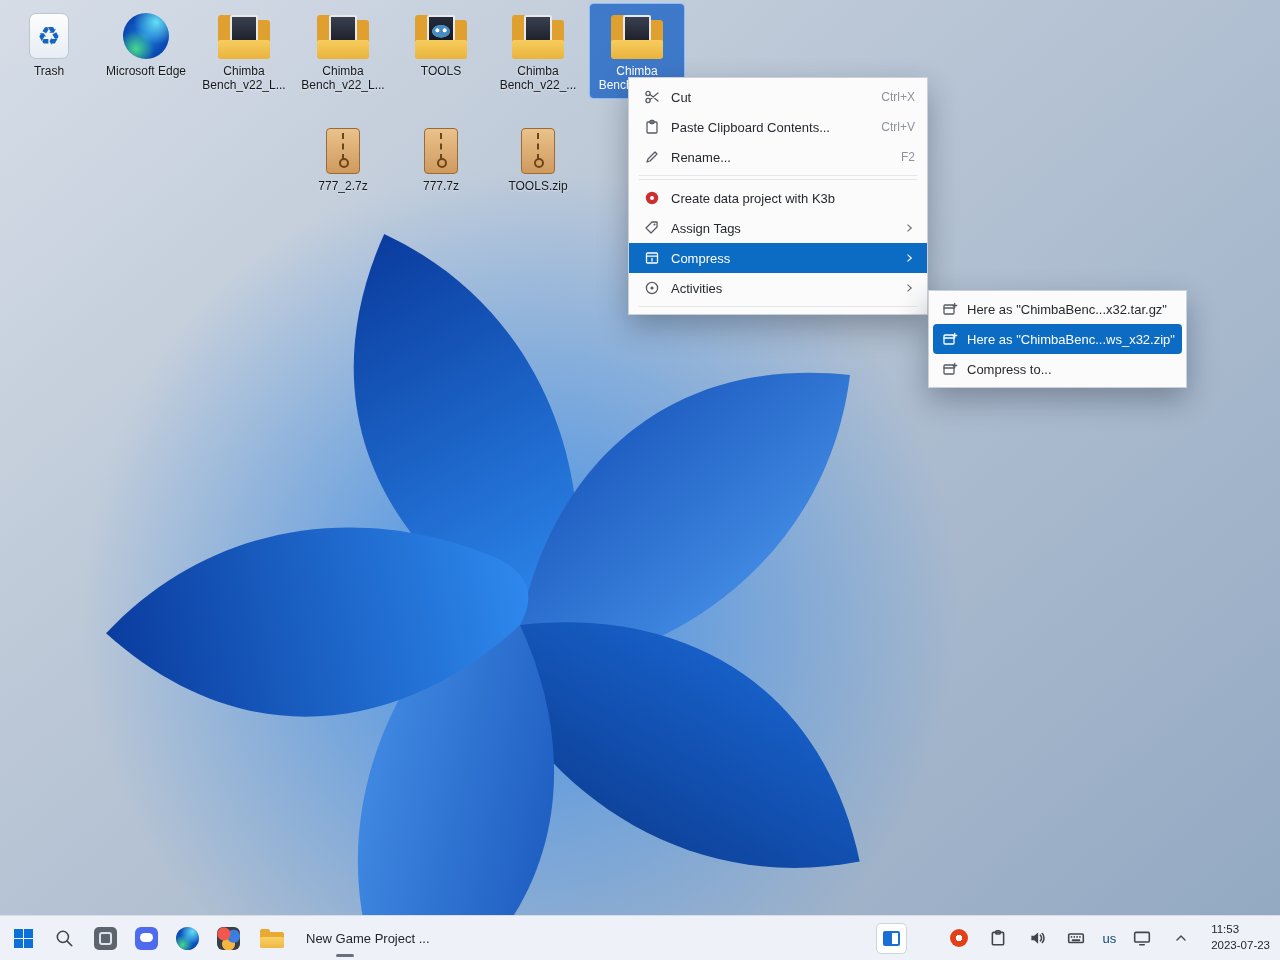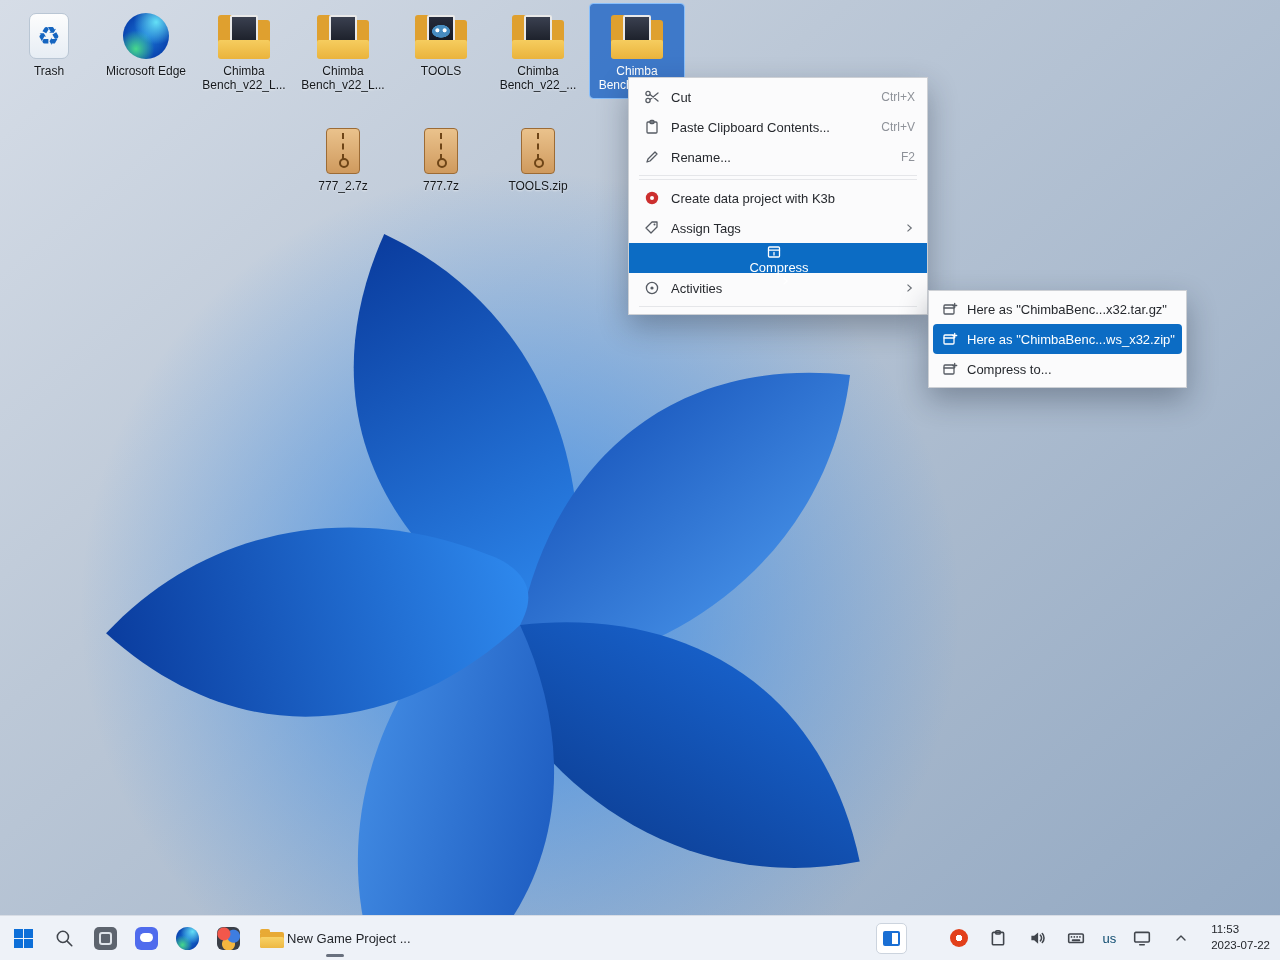--- a/index.html
+++ b/index.html
@@ -51,21 +51,21 @@
   
   .menu { position: absolute; left: 628px; top: 65px; width: 300px; padding: 4px 0;
     background: #fbfbfc; border: 1px solid #cdd0d5; box-shadow: 0 12px 28px rgba(18,28,45,.32); z-index: 5; margin-top: 12px; }
   .mi { display: flex; align-items: center; height: 30px; padding: 0 12px 0 14px;
     font-size: 13px; color: #26292e; }
   .micon { width: 17px; height: 17px; margin-right: 11px; color: #565b63; flex: none;
     display: flex; align-items: center; justify-content: center; }
   .mlabel { flex: 1; white-space: nowrap; }
   .mshort { font-size: 12px; color: #8e9299; margin-left: 12px; }
   .marrow { color: #6b7077; margin-left: 12px; display: flex; }
-  .mi.hl { background: #0c6cc4; color: #fff; flex-direction: column; }
+  .mi.hl { background: #0c6cc4; color: #fff; }
   .mi.hl .micon, .mi.hl .marrow { color: #fff; }
   .msep { height: 1px; margin: 3px 10px; background: #e5e6e9; }
 
   .submenu { position: absolute; left: 928px; top: 290px; width: 259px; padding: 3px 4px;
     background: #fbfbfc; border: 1px solid #cdd0d5; box-shadow: 0 12px 28px rgba(18,28,45,.32); z-index: 6; }
   .smi { display: flex; align-items: center; height: 30px; padding: 0 8px; font-size: 13px;
     color: #26292e; border-radius: 4px; white-space: nowrap; }
   .smi .micon { margin-right: 9px; }
   .smi.hl { background: #0c6cc4; color: #fff; }
   .smi.hl .micon { color: #fff; }
@@ -88,21 +88,21 @@
   .sq-paint { width: 23px; height: 23px; border-radius: 6px;
     background: radial-gradient(circle at 30% 30%, #f2574b 0 6px, rgba(0,0,0,0) 7px),
       radial-gradient(circle at 72% 40%, #3e7de0 0 6px, rgba(0,0,0,0) 7px),
       radial-gradient(circle at 50% 74%, #f4b63f 0 6px, rgba(0,0,0,0) 7px), #3a3f48; }
   .folder-sm { position: relative; width: 24px; height: 19px; }
   .folder-sm .b { position: absolute; inset: 0; top: 3px; background: #e8aa35; border-radius: 2px; }
   .folder-sm .b:before { content: ""; position: absolute; left: 0; top: -3px; width: 10px; height: 4px;
     background: #e8aa35; border-radius: 2px 2px 0 0; }
   .folder-sm .f { position: absolute; left: 0; bottom: 0; width: 100%; height: 11px;
     background: linear-gradient(#f8d266,#edb843); border-radius: 2px; }
-  .task-entry { display: flex; align-items: center; gap: 3px; height: 100%; position: relative; padding: 0 4px; }
+  .task-entry { display: flex; align-items: center; gap: 22px; height: 100%; position: relative; padding: 0 4px; }
   .task-label { font-size: 13px; color: #23262b; }
   .task-underline { position: absolute; left: 50%; transform: translateX(-50%); bottom: 3px;
     width: 18px; height: 3px; border-radius: 2px; background: #68707e; }
   .tb-right { margin-left: auto; display: flex; align-items: center; gap: 13px; height: 100%; }
   .pager { width: 31px; height: 31px; background: #fff; border: 1px solid #ccd4de; border-radius: 5px;
     display: flex; align-items: center; justify-content: center; margin-right: 26px; }
   .pager-glyph { width: 17px; height: 15px; border: 2px solid #1a6fd4; border-radius: 2px; position: relative; }
   .pager-glyph:after { content: ""; position: absolute; left: 0; top: 0; bottom: 0; width: 7px; background: #1a6fd4; }
   .alert-dot { width: 18px; height: 18px; border-radius: 50%;
     background: radial-gradient(circle at 50% 50%, #fff 0 3px, #e2401b 3.5px 100%); }
@@ -427,18 +427,18 @@
             <path d="M6 14h4"></path>
           </svg>
       </div>
       <div class="tbicon">
         <svg class="ln" width="16" height="16" viewBox="0 0 16 16">
             <path d="M4 10l4-4 4 4"></path>
           </svg>
       </div>
       <div class="clock">
         <div>11:53</div>
-        <div>2023-07-22</div>
+        <div>2023-07-23</div>
       </div>
     </div>
   </div>
 
 </div>
 
 </body></html>

